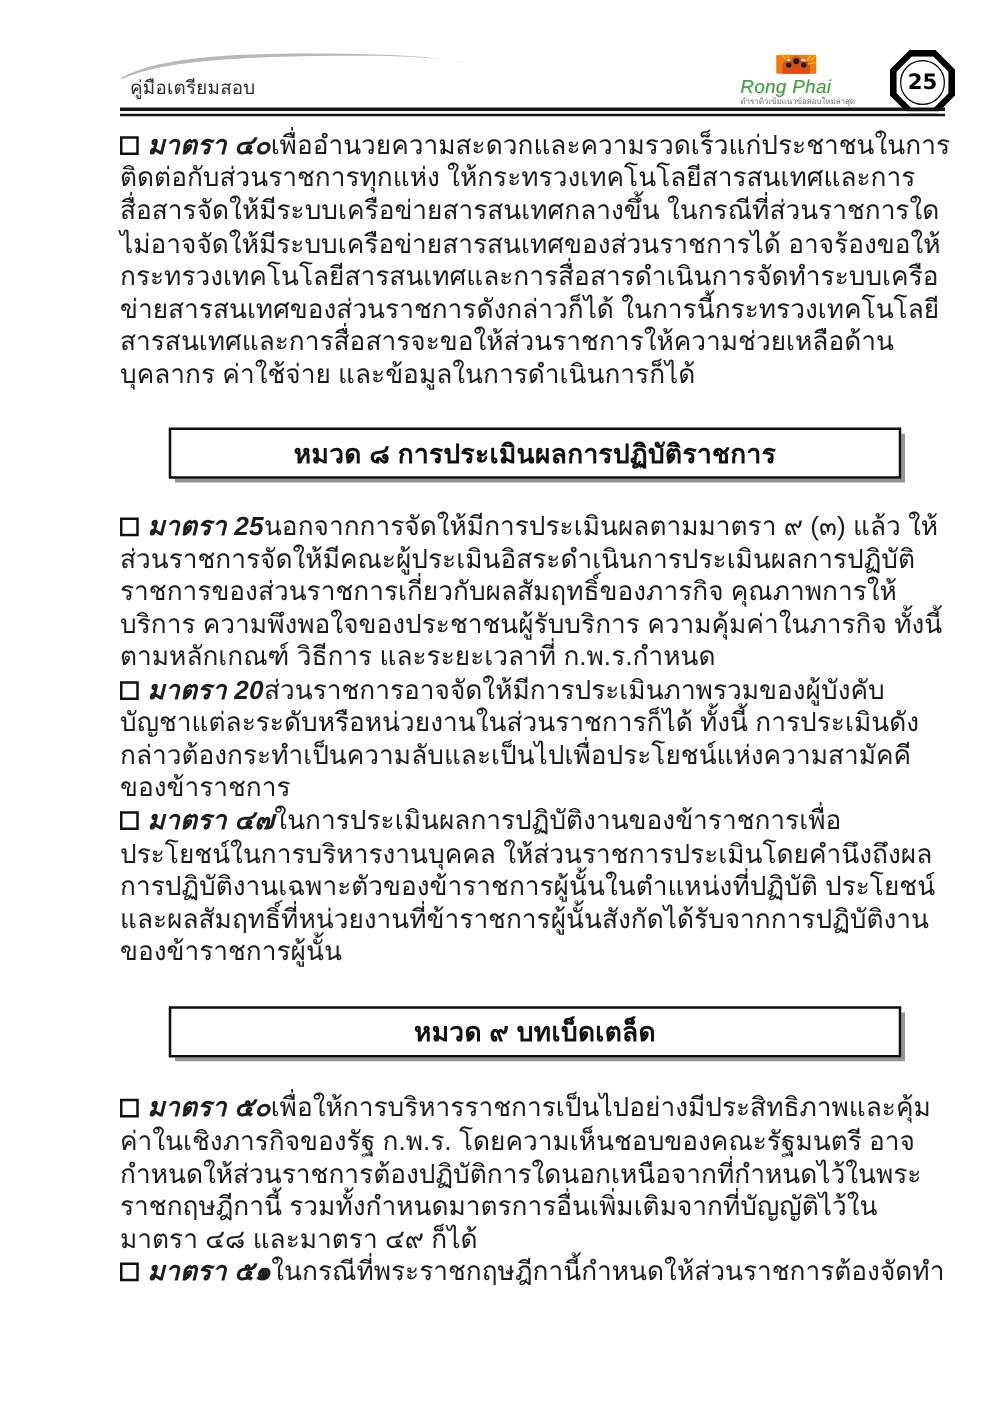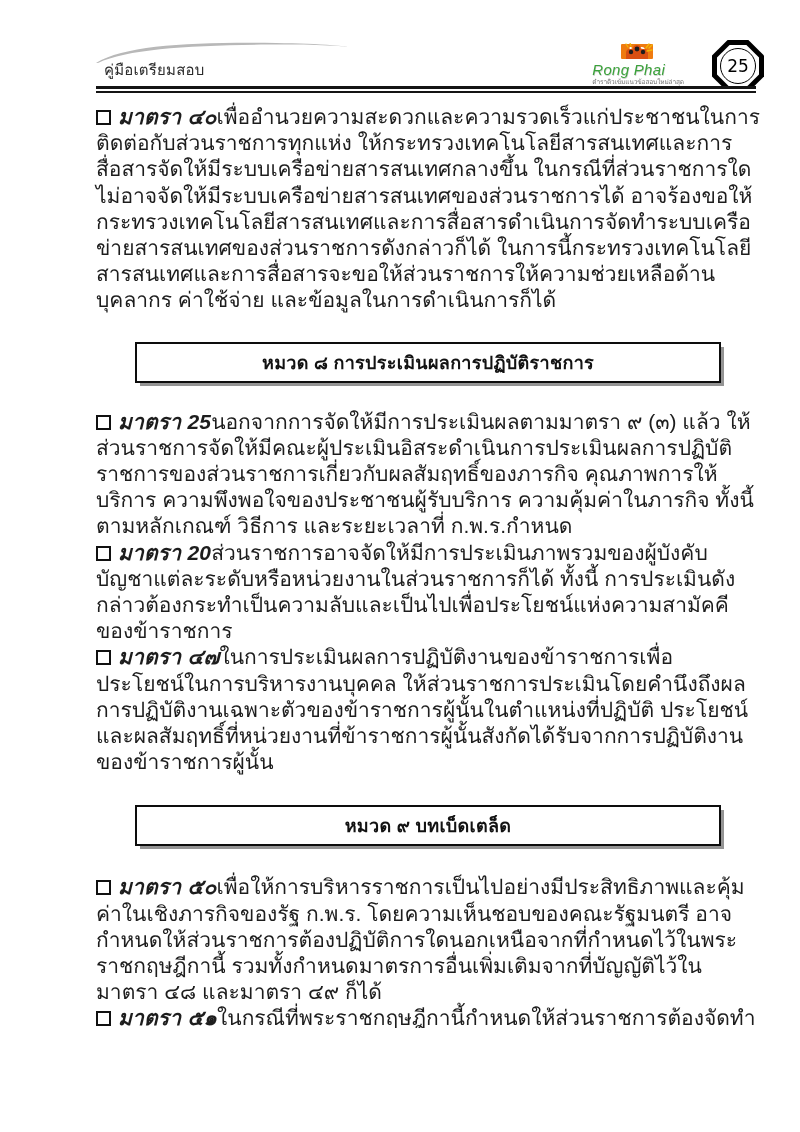--- a/index.html
+++ b/index.html
@@ -131,21 +131,21 @@
   }
   .page-badge .octa-ring {
     position: absolute;
     inset: 8px;
     border: 1.5px solid #000000;
     border-radius: 50%;
   }
   .page-badge .num {
     position: relative;
     font-size: 17px;
-    font-weight: normal;
+    font-weight: bold;
     color: #000000;
     font-family: "DejaVu Sans", sans-serif;
     line-height: 1;
   }
   .rule-header {
     position: absolute;
     left: 96px;
     top: 86px;
     width: 660px;
   }
@@ -205,21 +205,21 @@
     height: 41px;
     border: 2.2px solid #0d0d0d;
     background: #ffffff;
     box-shadow: 4px 4px 0 -1px rgba(60,60,60,0.55);
     display: flex;
     align-items: center;
     justify-content: center;
     box-sizing: border-box;
   }
   .chapter-title {
-    font-size: 18px;
+    font-size: 21px;
     font-weight: bold;
     color: #121212;
     letter-spacing: 0.3px;
     white-space: nowrap;
   }
   .chapter-wrap { padding: 28px 0 26px 0; }
   .chapter-wrap.second { padding: 30px 0 28px 0; }
 
   
   .rule-footer {

